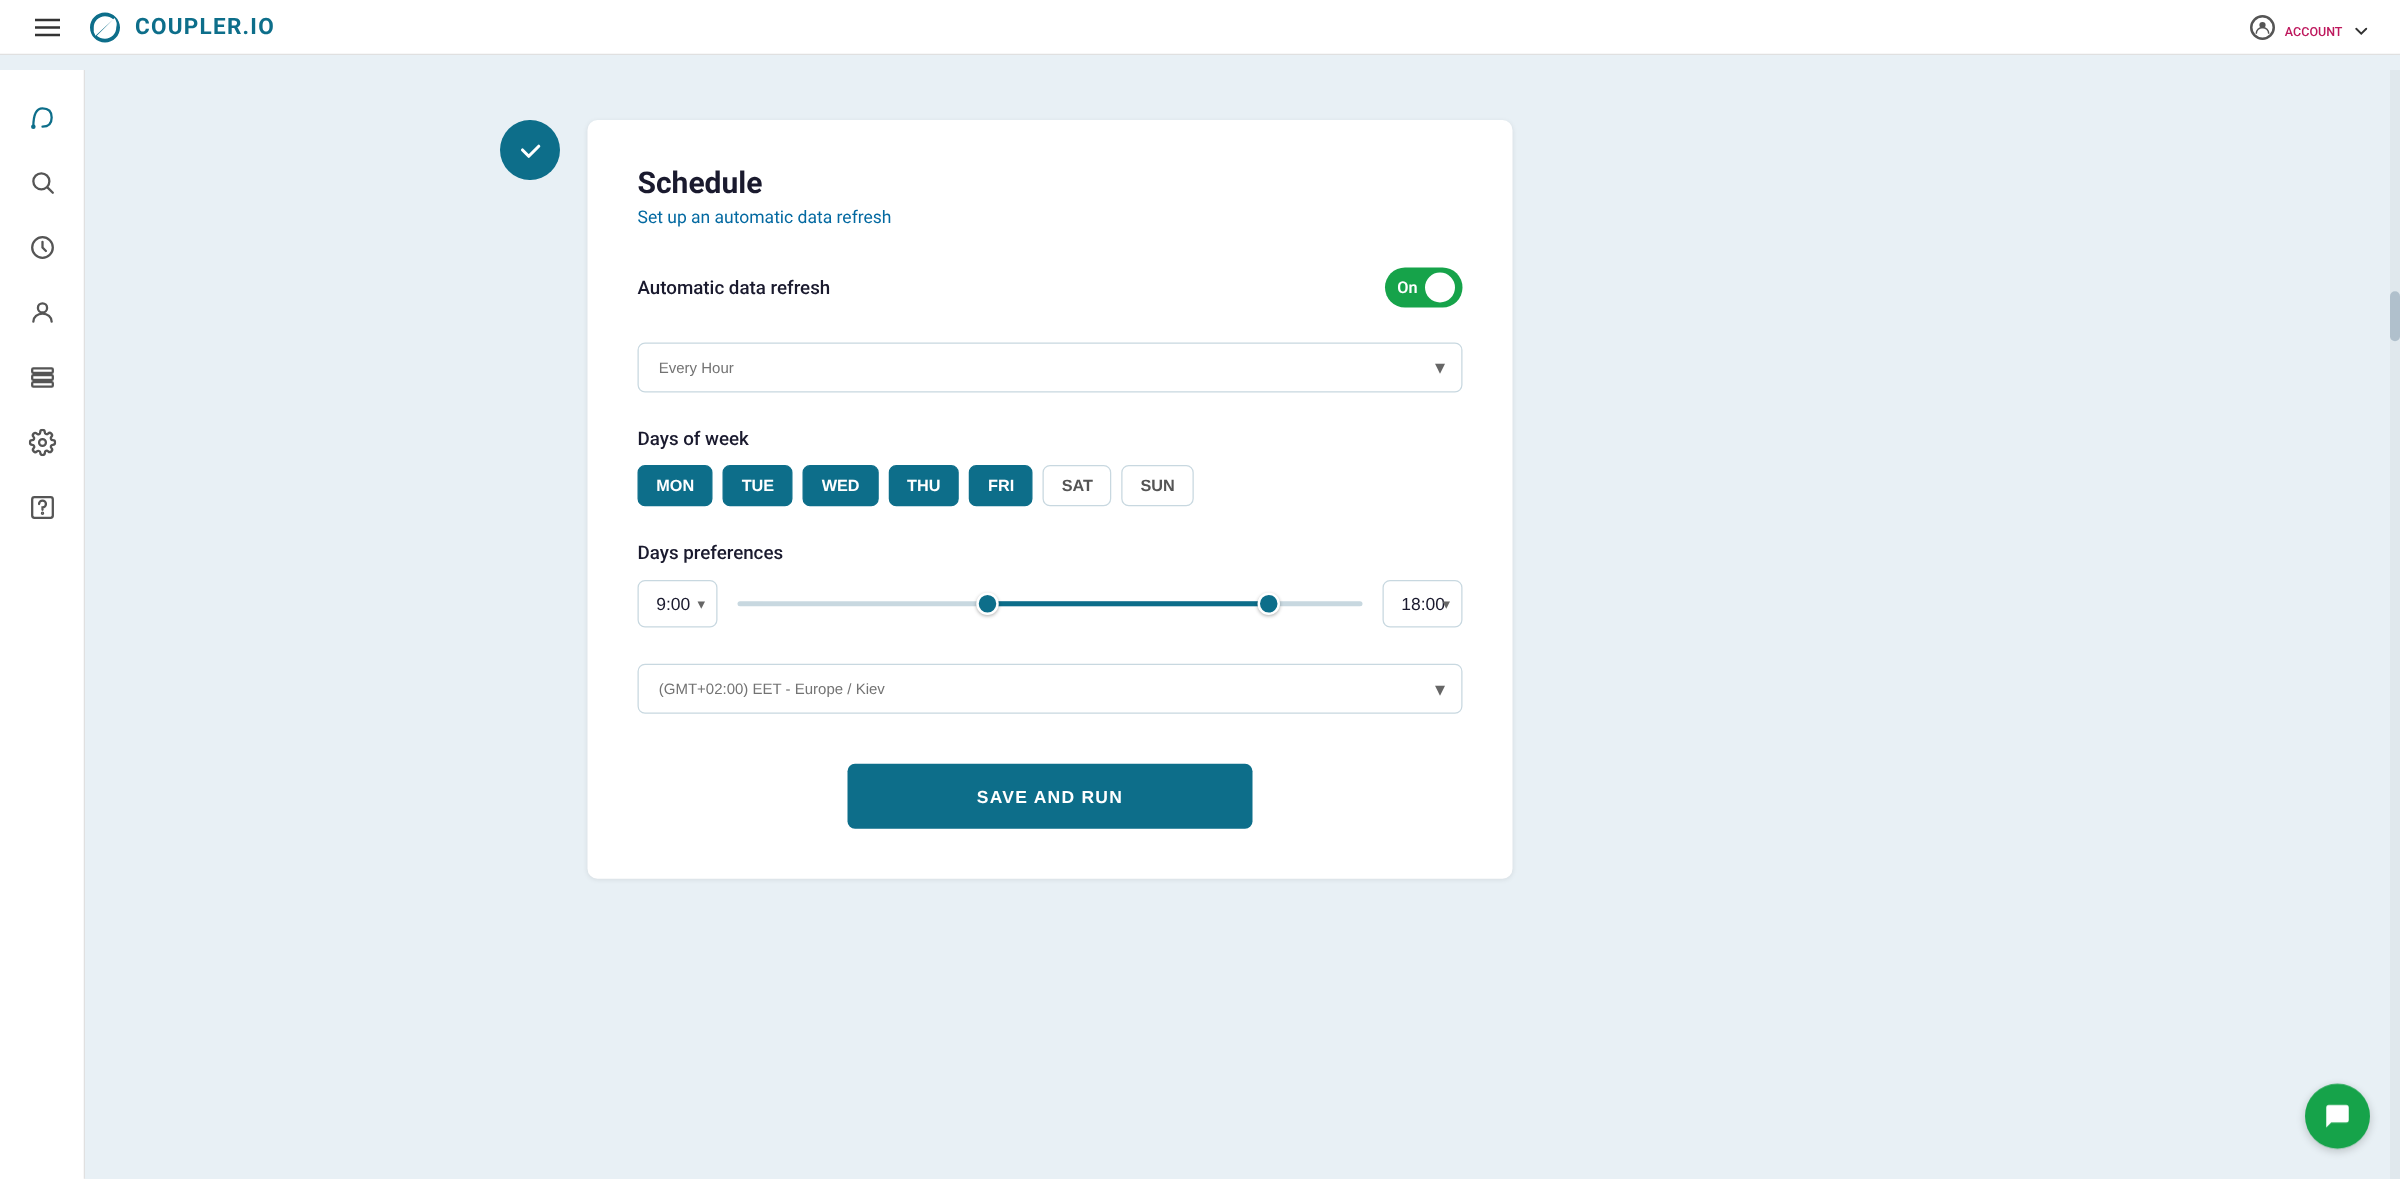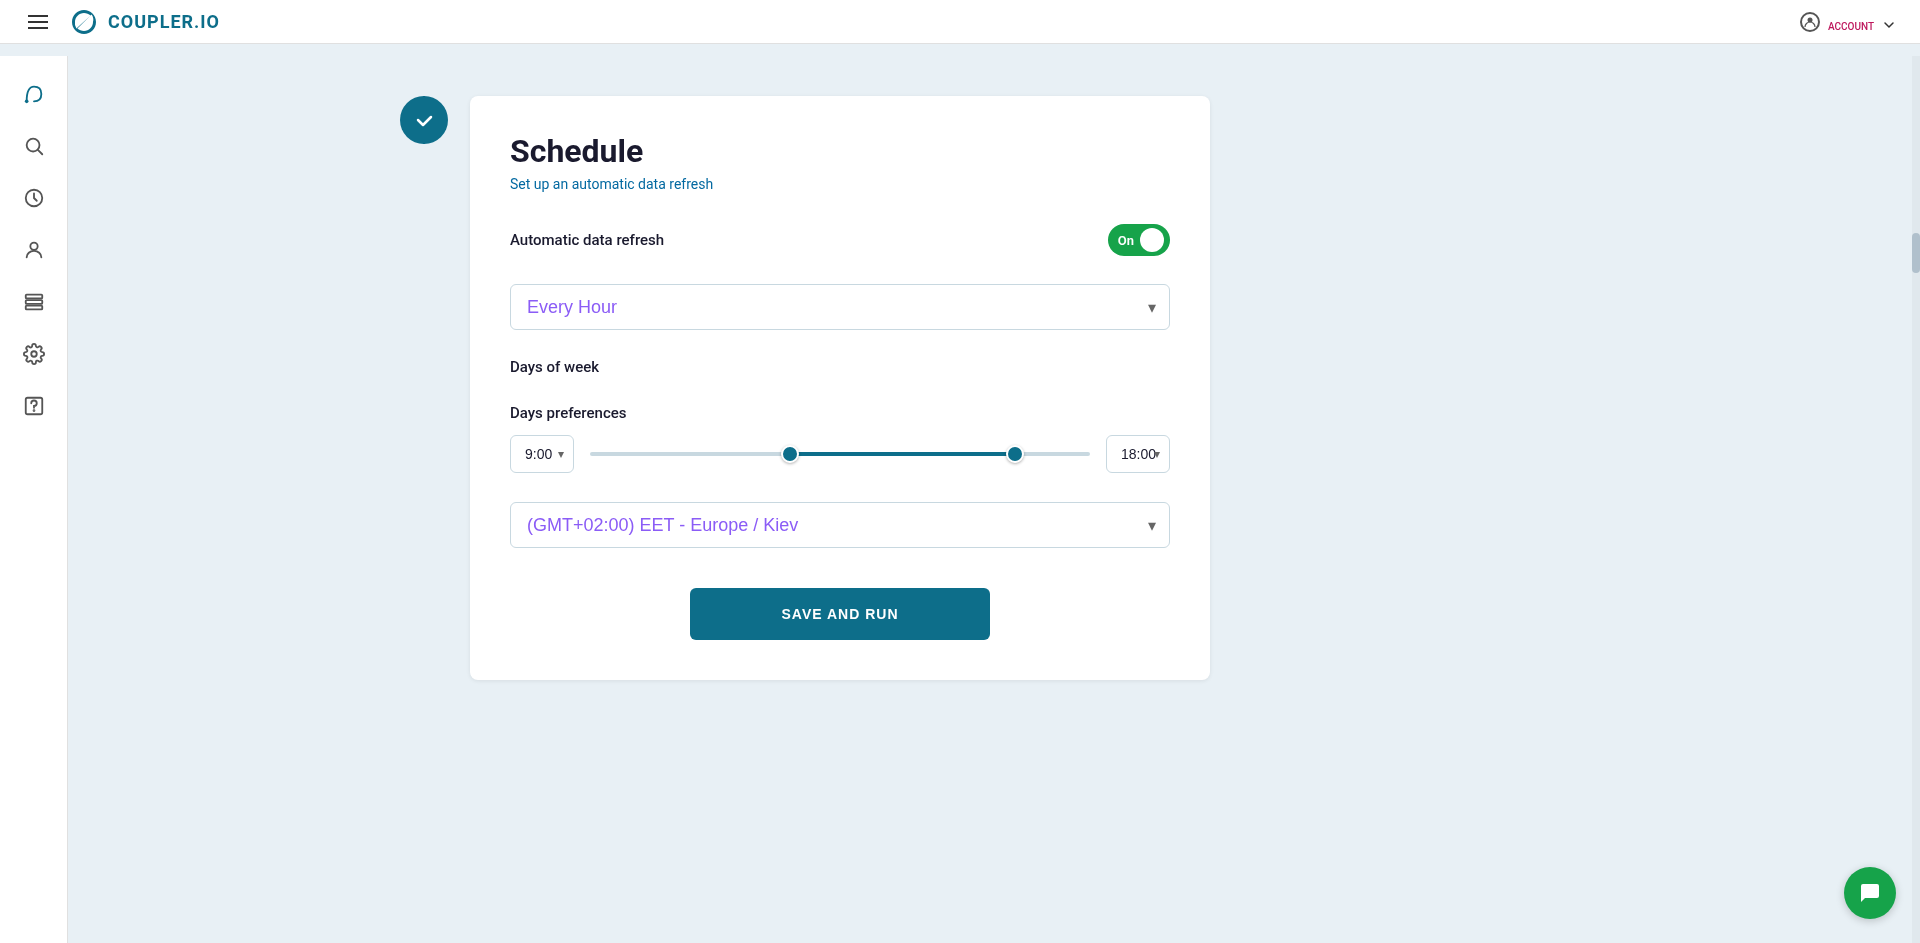--- a/index.html
+++ b/index.html
@@ -66,21 +66,21 @@
     }
 
     
     .schedule-card {
       background: #fff; border-radius: 8px; padding: 36px 40px 40px;
       flex: 1; max-width: 740px; box-shadow: 0 1px 4px rgba(0,0,0,0.08);
       margin-left: 16px;
     }
 
     .schedule-title {
-      font-size: 32px; font-weight: 700; color: #1a1a2e; margin-bottom: 6px;
+      font-size: 24px; font-weight: 700; color: #1a1a2e; margin-bottom: 6px;
     }
     .schedule-subtitle {
       font-size: 14px; color: #0369a1; margin-bottom: 32px;
     }
 
     
     .refresh-row {
       display: flex; align-items: center; justify-content: space-between;
       margin-bottom: 28px;
     }
@@ -103,21 +103,21 @@
 
     
     .section-label {
       font-size: 15px; color: #1a1a2e; font-weight: 500; margin-bottom: 12px;
     }
     .select-wrapper {
       position: relative; margin-bottom: 28px;
     }
     .select-wrapper select {
       width: 100%; border: 1px solid #c8d8e0; border-radius: 6px;
-      padding: 12px 16px; font-size: 18px; color: #8b5cf6;
+      padding: 12px 16px; font-size: 12px; color: #737373;
       appearance: none; background: #fff; cursor: pointer;
       outline: none;
     }
     .select-arrow {
       position: absolute; right: 14px; top: 50%; transform: translateY(-50%);
       pointer-events: none; color: #666;
     }
 
     
     .days-section { margin-bottom: 28px; }
@@ -165,21 +165,21 @@
       cursor: pointer; border: 2px solid #fff; box-shadow: 0 1px 3px rgba(0,0,0,0.3);
     }
     .range-thumb.left { left: 40%; }
     .range-thumb.right { left: 85%; }
 
     
     .timezone-section { margin-bottom: 40px; }
 
     
     .save-run-btn {
-      display: block; width: 300px; margin: 0 auto;
+      display: block; width: 324px; margin: 0 auto;
       background: #0d6e8a; color: #fff; border: none; border-radius: 6px;
       padding: 18px; font-size: 14px; font-weight: 700; letter-spacing: 1px;
       cursor: pointer; text-align: center;
     }
 
     
     .chat-bubble {
       position: fixed; bottom: 24px; right: 24px;
       width: 52px; height: 52px; border-radius: 50%;
       background: #16a34a; display: flex; align-items: center; justify-content: center;
@@ -306,20 +306,29 @@
           <option>Every 30 Minutes</option>
           <option>Every 2 Hours</option>
           <option>Every Day</option>
           <option>Every Week</option>
         </select>
         <span class="select-arrow">▾</span>
       </div>
 
       <div class="days-section">
         <div class="section-label">Days of week</div>
+        <div class="days-row">
+          <button class="day-btn active">MON</button>
+          <button class="day-btn active">TUE</button>
+          <button class="day-btn active">WED</button>
+          <button class="day-btn active">THU</button>
+          <button class="day-btn active">FRI</button>
+          <button class="day-btn">SAT</button>
+          <button class="day-btn">SUN</button>
+        </div>
       </div>
 
       <div class="time-section">
         <div class="section-label">Days preferences</div>
         <div class="time-row">
           <div class="time-select-wrapper">
             <select>
               <option>9:00</option>
               <option>8:00</option>
               <option>7:00</option>

